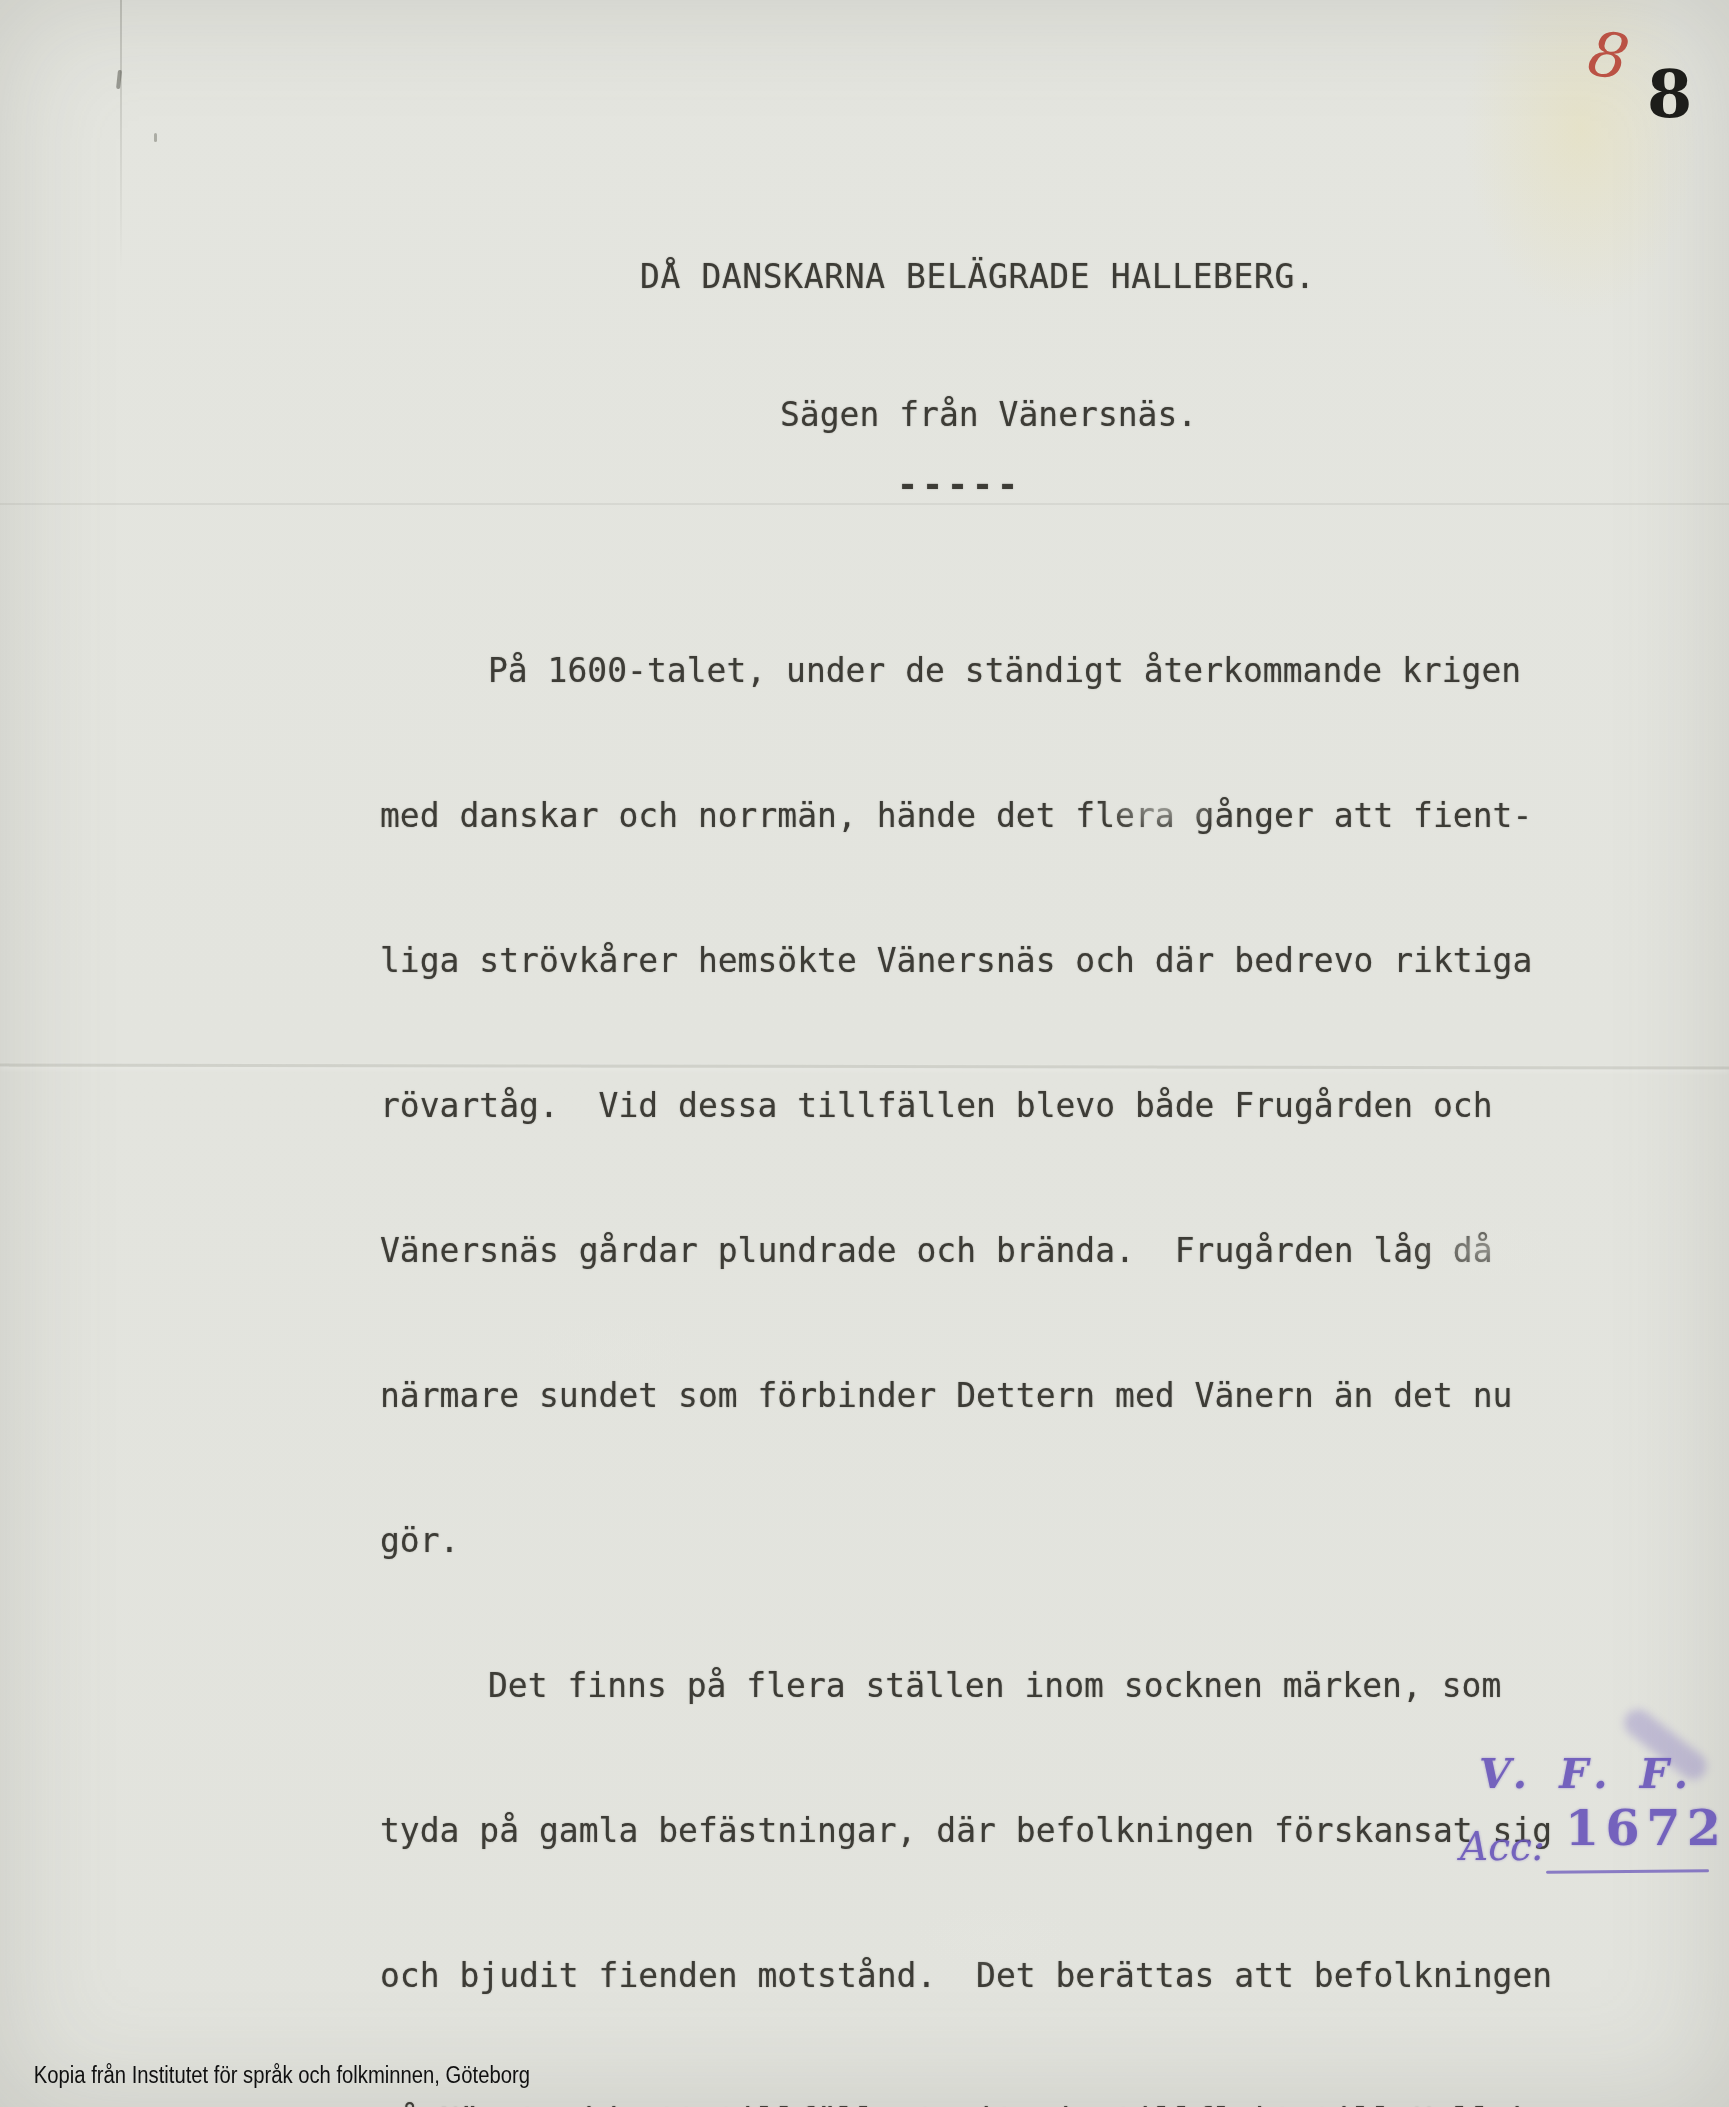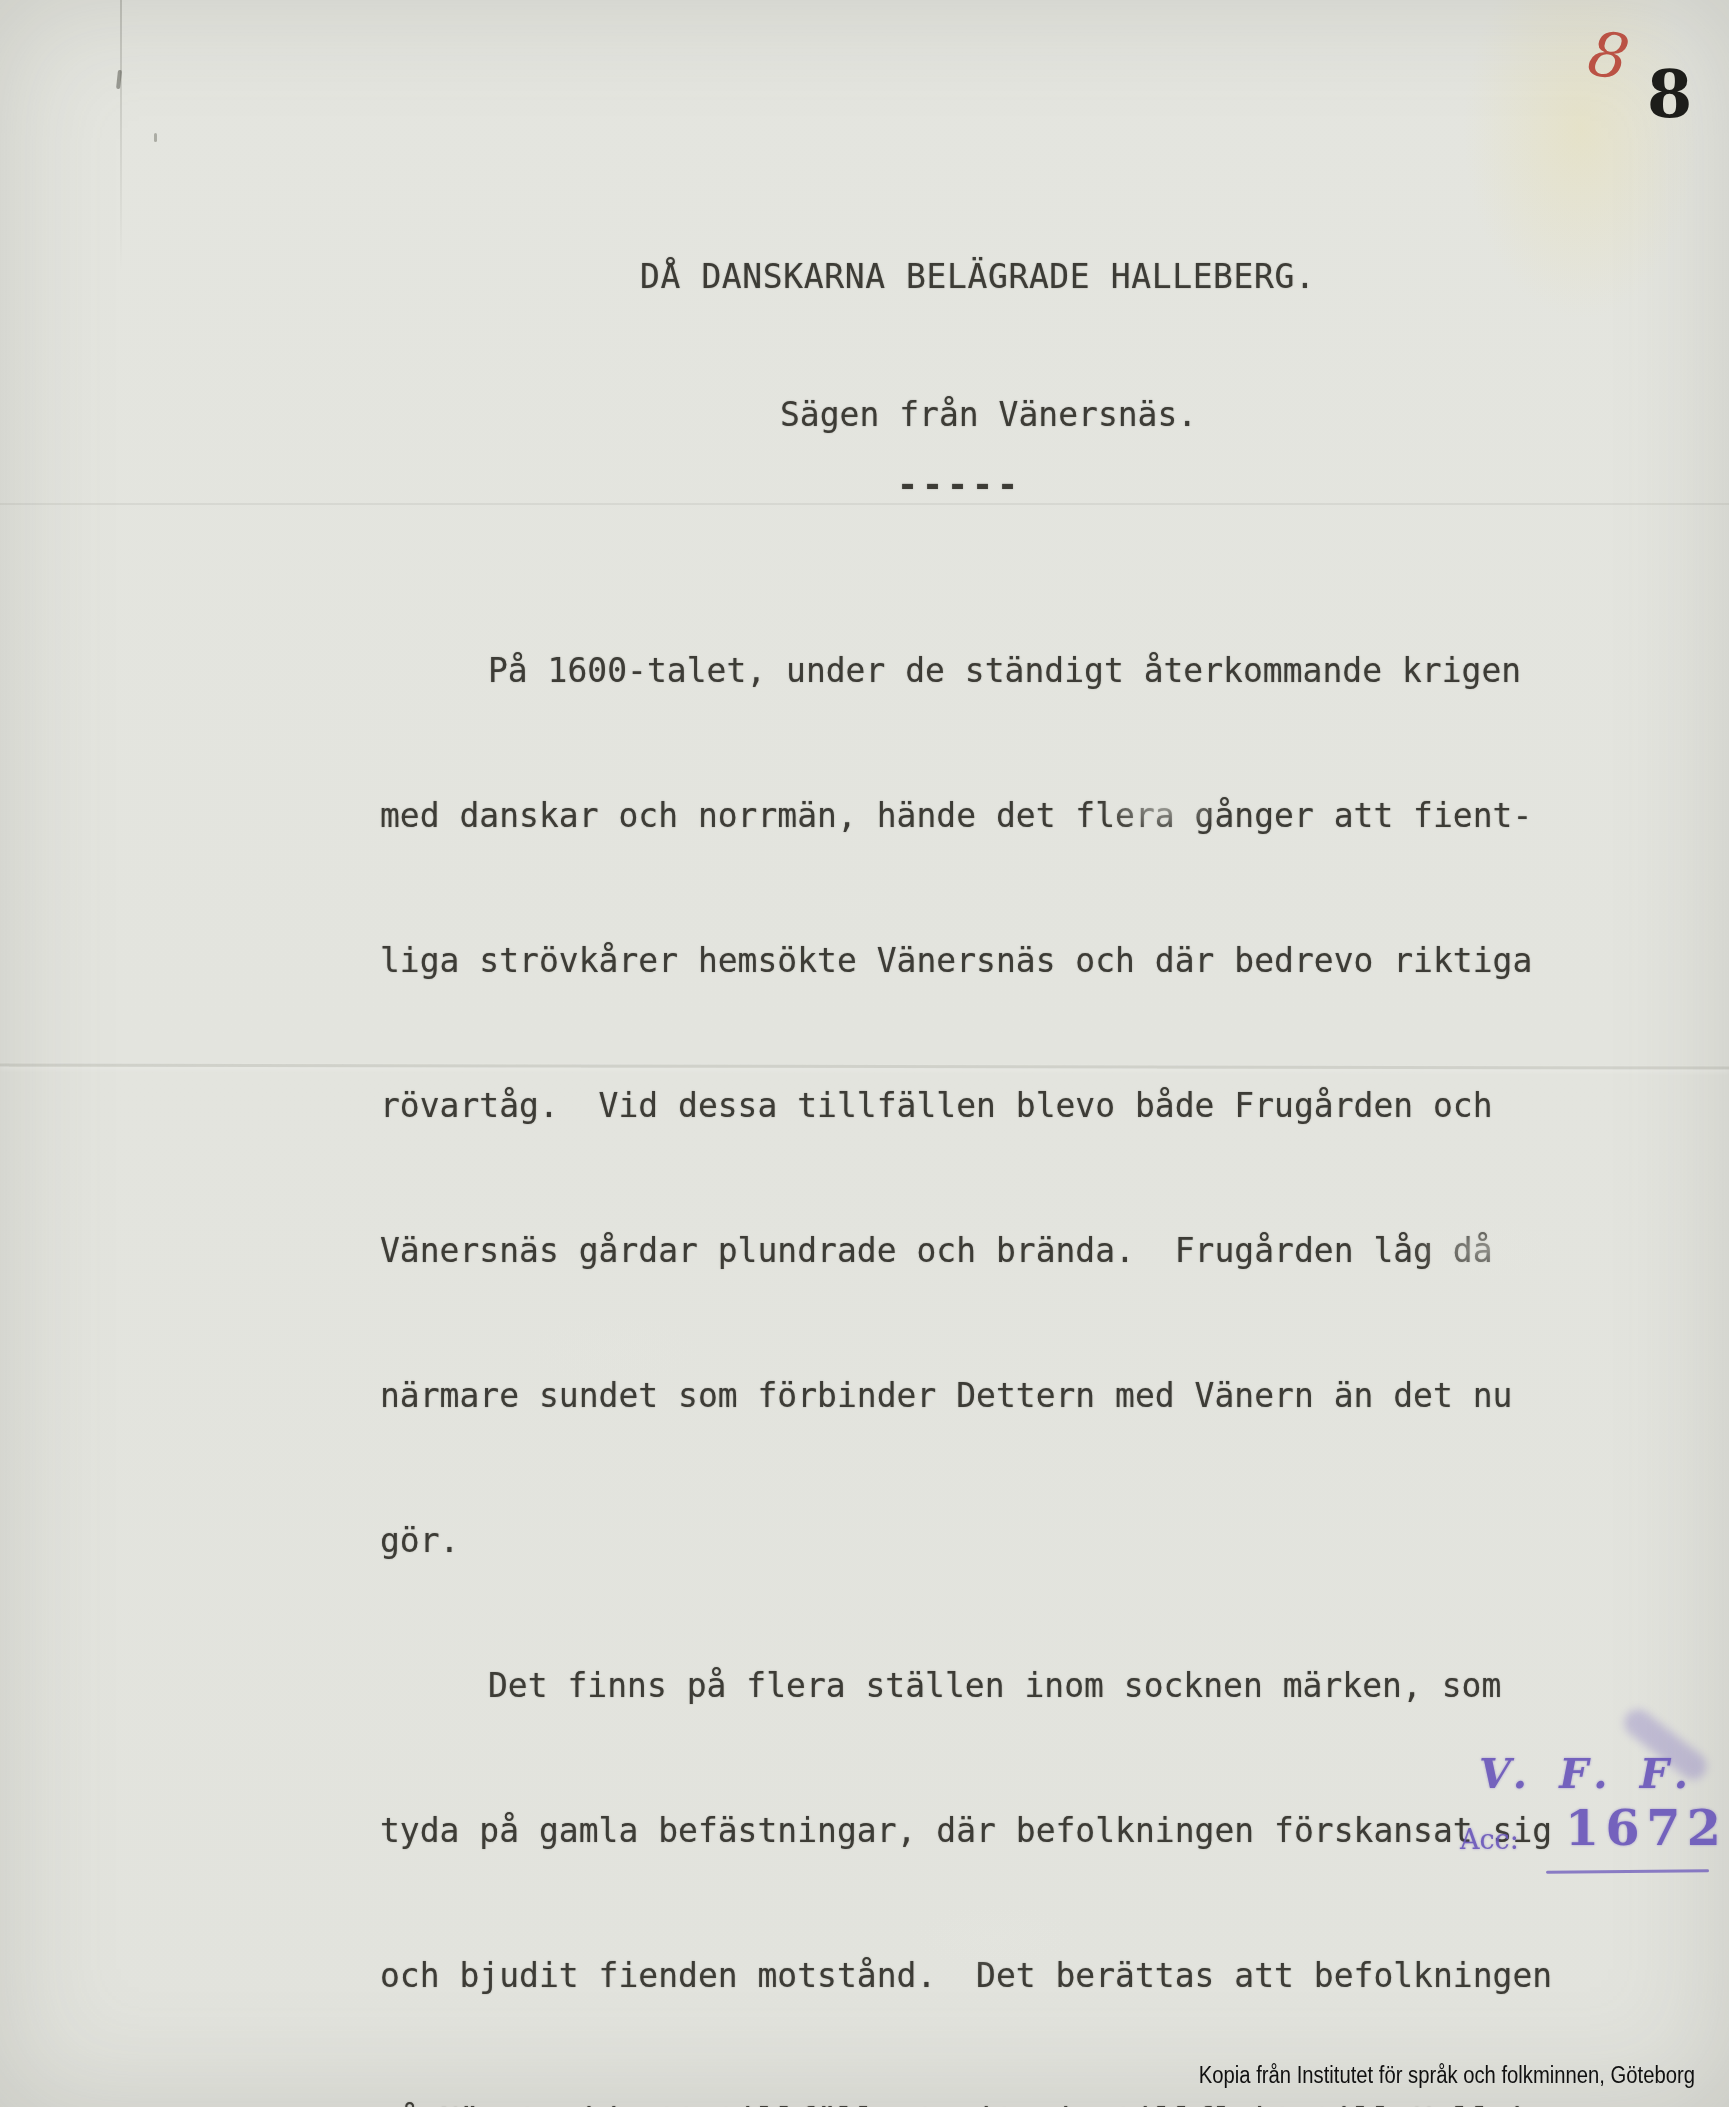--- a/index.html
+++ b/index.html
@@ -41,27 +41,27 @@
   }
   .black-num {
     position: absolute; left: 1647px; top: 56px;
     font-family: "DejaVu Serif", "Liberation Serif", serif;
     font-weight: bold; font-size: 65px; color: #1d1d1a;
   }
 
   .stamp { position: absolute; color: #6b58bb; text-shadow: 0 0 2.6px rgba(107,88,187,0.55); opacity: 0.92; text-align: center; }
   .vff   { left: 1479px; top: 1750px; font-family: "DejaVu Serif", serif; font-style: italic; font-weight: bold; font-size: 41px; letter-spacing: 9px; }
   .smear { position: absolute; left: 1617px; top: 1731px; width: 97px; height: 27px; background: #6b58bb; opacity: 0.28; border-radius: 15.5px; transform: rotate(38deg); filter: blur(4.5px); }
-  .acc-label  { left: 1460px; top: 1824px; font-family: "DejaVu Serif", serif; font-size: 27px; }
+  .acc-label  { left: 1460px; top: 1824px; font-family: "DejaVu Serif", serif; font-style: italic; font-size: 39px; }
   .acc-number { left: 1565px; top: 1799px; font-family: "DejaVu Serif", serif; font-weight: bold; font-size: 49px; letter-spacing: 6.5px; }
   .acc-underline { position: absolute; left: 1546px; top: 1870px; width: 163px; height: 3.2px; background: #6b58bb; opacity: 0.75; border-radius: 1.9px; transform: rotate(-0.6deg); }
 
   .footer {
     position: absolute; left: 0; top: 2062px; width: 100%;
-    text-align: right;
+    text-align: left;
     font-family: "Liberation Sans", sans-serif;
     font-size: 23px; color: #101010;
   }
   .footer span { display: inline-block; transform: scaleX(0.88); }
 
   .crease1 { position: absolute; left: 0; top: 503px;  width: 100%; height: 1.9px; background: rgba(110,110,100,0.10); }
   .crease2 { position: absolute; left: 0; top: 1065px; width: 100%; height: 2.6px; background: rgba(110,110,100,0.16); box-shadow: 0 1.9px 5.2px rgba(255,255,255,0.30); transform: rotate(0.1deg); }
   .edge-line { position: absolute; left: 120px; top: 0; width: 1.9px; height: 271px; background: linear-gradient(rgba(90,90,80,0.28), transparent); }
   .speck1 { position: absolute; left: 117px; top: 70px; width: 3.9px; height: 19.4px; background: rgba(60,60,50,0.45); border-radius: 1.9px; transform: rotate(6deg); }
   .speck2 { position: absolute; left: 154px; top: 133px; width: 3.2px; height: 9px; background: rgba(70,70,58,0.35); border-radius: 1.9px; }

